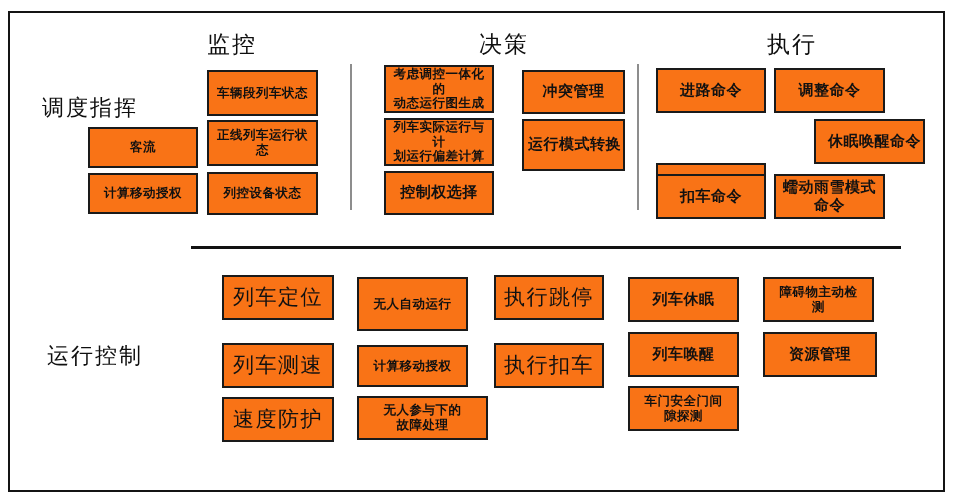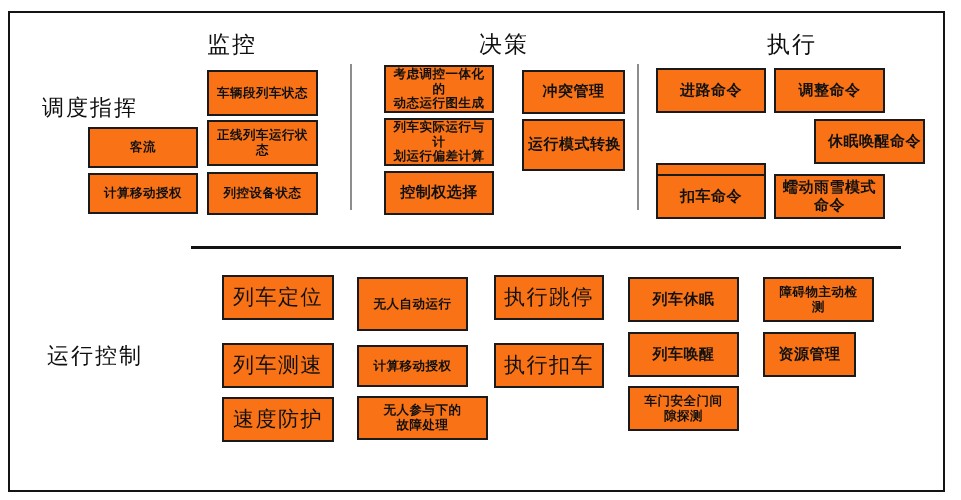--- a/index.html
+++ b/index.html
@@ -173,17 +173,17 @@
         <span style="white-space: pre-line;">列车唤醒</span>
       </div>
       <div class="node t-sm" style="left: 628px; top: 386px; width: 111px; height: 45px;">
         <span style="white-space: pre-line;">车门安全门间
 隙探测</span>
       </div>
       <div class="node t-sm" style="left: 763px; top: 277px; width: 111px; height: 45px;">
         <span style="white-space: pre-line;">障碍物主动检
 测</span>
       </div>
-      <div class="node t-md" style="left: 763px; top: 332px; width: 93px; height: 45px; justify-content: center;">
+      <div class="node t-md" style="left: 763px; top: 332px; width: 114px; height: 45px; justify-content: center;">
         <span style="white-space: pre-line;">资源管理</span>
       </div>
     </div>
 </div>
 
 </body></html>

